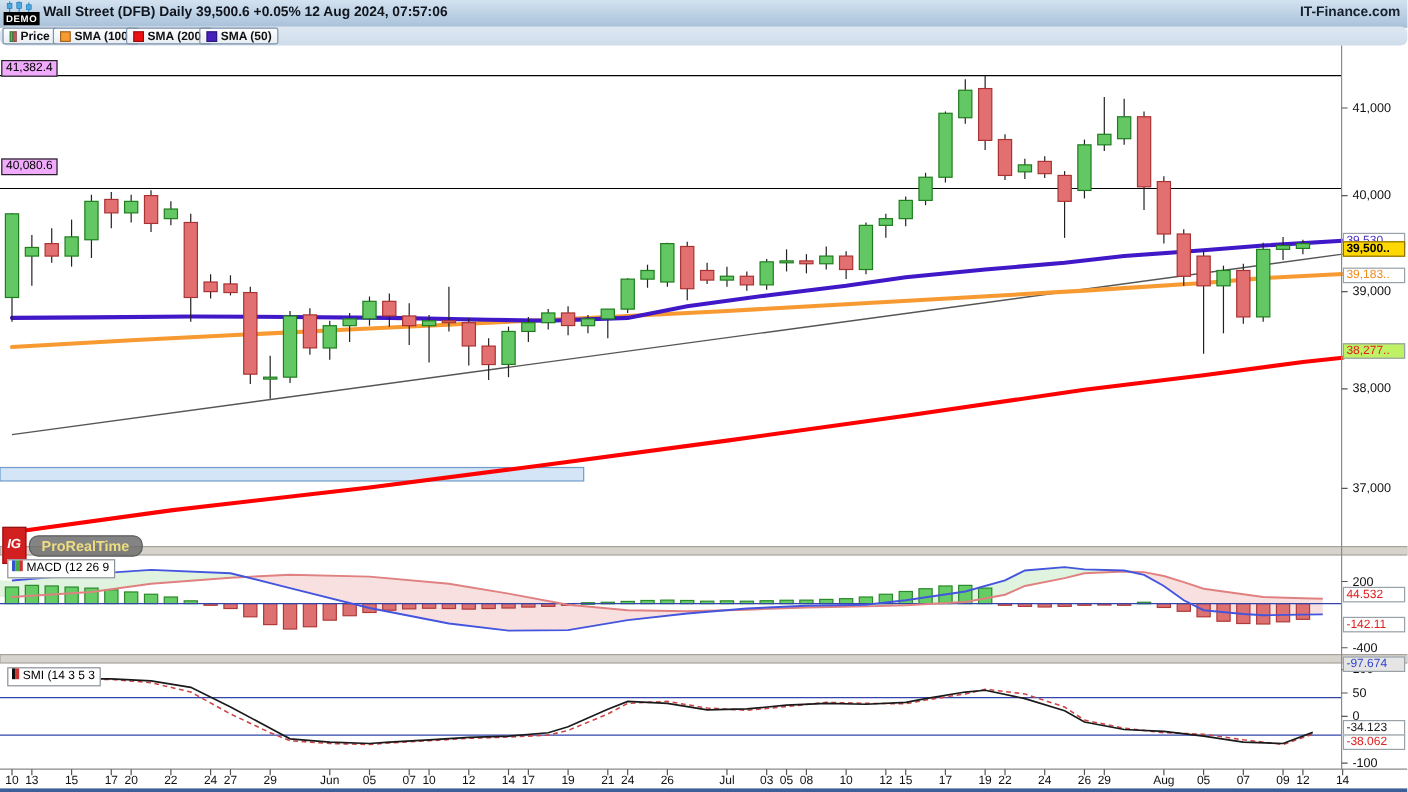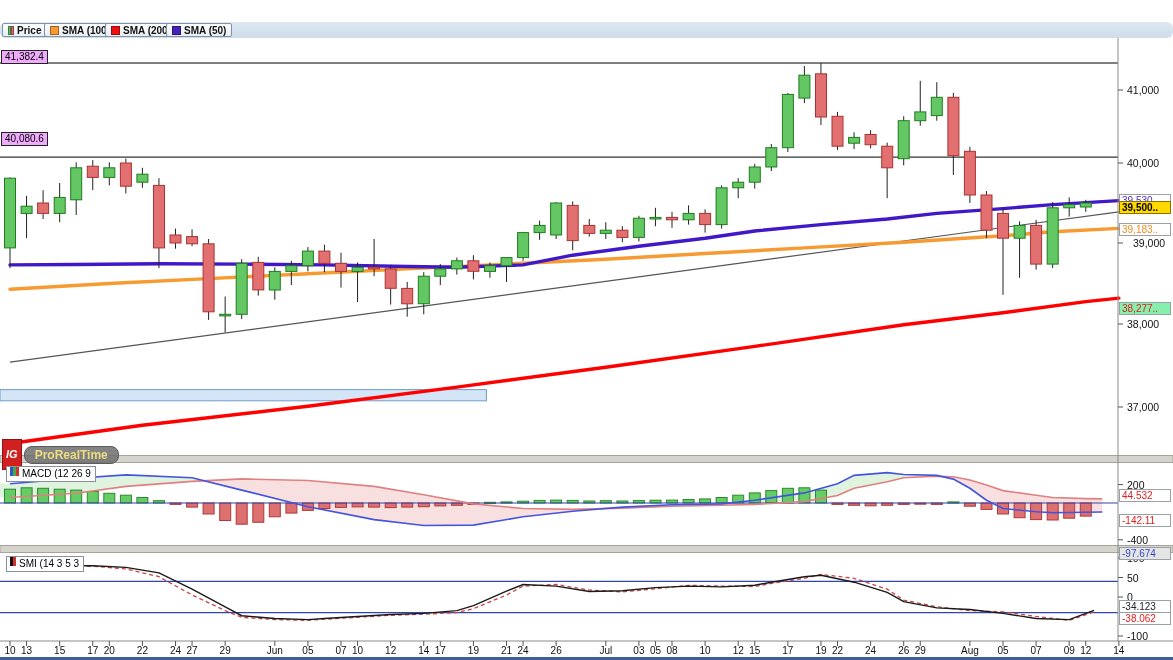--- a/index.html
+++ b/index.html
@@ -41,20 +41,35 @@
   
   .indbox{position:absolute;left:6px;background:#fff;border:1px solid #8a9098;font-size:10px;
     color:#000;height:14px;line-height:13px;padding:0 4px 0 3px;display:flex;gap:3px;z-index:7;}
   .indico{display:inline-flex;height:9px;}
   .indico i{width:3px;height:9px;display:inline-block;}
 </style>
 </head>
 <body>
 <div id="stage">
 
+<div id="titlebar">
+  <div id="demo-wrap">
+    <svg width="26" height="9" style="position:absolute;left:1px;top:0">
+      <line x1="4" y1="0" x2="4" y2="9" stroke="#2a8fd0" stroke-width="1"></line>
+      <rect x="2" y="2" width="4" height="4" fill="#49a8e0" stroke="#1c6ea8" stroke-width="0.5"></rect>
+      <line x1="12" y1="0" x2="12" y2="9" stroke="#2a8fd0" stroke-width="1"></line>
+      <rect x="10" y="1" width="4" height="5" fill="#49a8e0" stroke="#1c6ea8" stroke-width="0.5"></rect>
+      <line x1="20" y1="1" x2="20" y2="9" stroke="#2a8fd0" stroke-width="1"></line>
+      <rect x="18" y="3" width="4" height="4" fill="#49a8e0" stroke="#1c6ea8" stroke-width="0.5"></rect>
+    </svg>
+    <span id="demo-badge">DEMO</span>
+  </div>
+  <span id="chart-title">Wall Street (DFB) Daily 39,500.6 +0.05% 12 Aug 2024, 07:57:06</span>
+  <span id="brand-label">IT-Finance.com</span>
+</div>
 
 <div id="legendbar">
   <div class="lbtn" style="left:2px">
     <span class="indico">
       <i class="sw2" id="sw-price-a" style="background: rgb(92, 191, 92);"></i>
           <i class="sw2" id="sw-price-b" style="background: rgb(221, 106, 106);"></i>
     </span>
     <span>Price</span>
   </div>
   <div class="lbtn" style="left:44px">
@@ -553,33 +568,33 @@
   <span class="indico">
     <i style="background:#111111"></i>
         <i style="background:#cc3333"></i>
   </span>
   <span>SMI (14 3 5 3</span>
 </div>
 
 <div id="dyn">
       <div class="ytick" style="top: 84px;">41,000</div>
       <div class="ytick" style="top: 157px;">40,000</div>
-      <div class="ytick" style="top: 237px; margin-left: 6px;">39,000</div>
+      <div class="ytick" style="top: 237px;">39,000</div>
       <div class="ytick" style="top: 318px;">38,000</div>
       <div class="ytick" style="top: 401px;">37,000</div>
       <div class="ytick" style="top: 478.6px;">200</div>
       <div class="ytick" style="top: 533.8px;">-400</div>
       <div class="ytick" style="top: 552px;">100</div>
       <div class="ytick" style="top: 571.5px;">50</div>
       <div class="ytick" style="top: 591px;">0</div>
       <div class="ytick" style="top: 630px;">-100</div>
       <div class="valbox" style="top: 193.5px; color: rgb(74, 43, 196); background: rgb(255, 255, 255);">39,530</div>
       <div class="valbox" style="top: 200.5px; color: rgb(0, 0, 0); background: rgb(255, 216, 0); border-color: rgb(140, 112, 0); font-weight: bold;">39,500..</div>
       <div class="valbox" style="top: 222.5px; color: rgb(240, 140, 30); background: rgb(255, 255, 255);">39,183..</div>
-      <div class="valbox" style="top: 302px; color: rgb(224, 32, 32); background: #86efac;">38,277..</div>
+      <div class="valbox" style="top: 286px; color: rgb(224, 32, 32); background: #bef264;">38,277..</div>
       <div class="valbox" style="top: 488.5px; color: rgb(224, 32, 32); background: rgb(255, 255, 255);">44.532</div>
       <div class="valbox" style="top: 505px; color: rgb(51, 68, 204); background: #e5e5e5; margin-top: 42px;">-97.674</div>
       <div class="valbox" style="top: 513.5px; color: rgb(224, 32, 32); background: rgb(255, 255, 255);">-142.11</div>
       <div class="valbox" style="top: 599.5px; color: rgb(34, 34, 34); background: rgb(255, 255, 255);">-34.123</div>
       <div class="valbox" style="top: 611.5px; color: rgb(224, 32, 32); background: rgb(255, 255, 255);">-38.062</div>
       <div class="xlab" style="left: 10px;">10</div>
       <div class="xlab" style="left: 26.55px;">13</div>
       <div class="xlab" style="left: 59.65px;">15</div>
       <div class="xlab" style="left: 92.75px;">17</div>
       <div class="xlab" style="left: 109.3px;">20</div>

